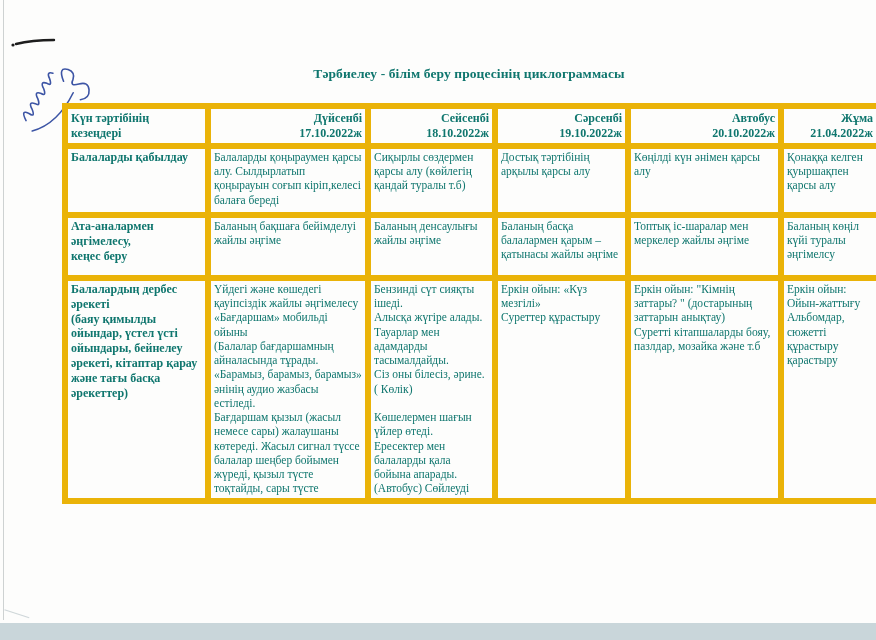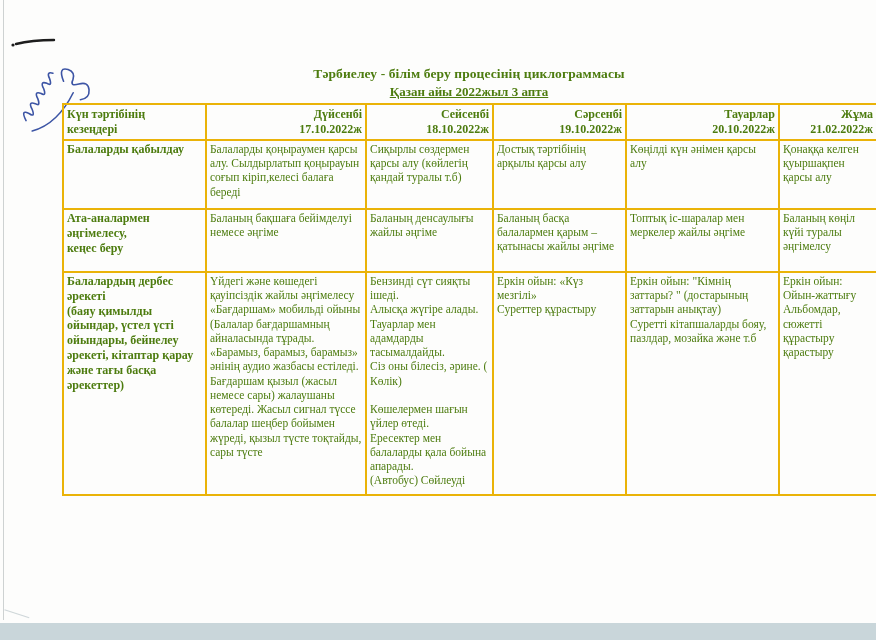--- a/index.html
+++ b/index.html
@@ -1,30 +1,30 @@
 <!DOCTYPE html>
 <html><head>
 <meta charset="utf-8">
 <style>
   html,body{margin:0;padding:0;}
   body{font-family:"Liberation Serif","DejaVu Serif",serif;background:#e8ecec;}
-  .scan{position:relative;width:876px;height:640px;background:#fdfdfc;overflow:hidden;color:#4d7c0f;}
+  .scan{position:relative;width:876px;height:640px;background:#fdfdfc;overflow:hidden;color:#0f766e;}
   .scan-strip-bottom{position:absolute;left:0;right:0;bottom:0;height:17px;background:#c9d6da;}
   .scan-edge-left{position:absolute;left:3px;top:0;height:620px;width:1px;background:#b9bfc1;opacity:.7;}
   .scan-fold{position:absolute;left:2px;bottom:14px;width:26px;height:12px;border-top:1px solid #c2cccf;transform:rotate(18deg);opacity:.8;}
 
   .signature{position:absolute;left:6px;top:24px;overflow:visible;}
 
   .titles{position:absolute;left:62px;width:814px;top:66px;text-align:center;}
   .doc-title{font-size:13.5px;font-weight:bold;margin:0;letter-spacing:.1px;}
   .doc-subtitle{font-size:13px;font-weight:bold;margin:2px 0 0 0;text-decoration:underline;}
 
   table.doc-table{position:absolute;left:62px;top:103px;width:814px;border-collapse:collapse;table-layout:fixed;
     font-size:11.5px;line-height:1.24;}
-  .doc-table th,.doc-table td{border:2px solid #eab308;vertical-align:top;padding:1px 3px 2px 3px;
+  .doc-table th,.doc-table td{border:6px solid #eab308;vertical-align:top;padding:1px 3px 2px 3px;
     white-space:pre-line;overflow:hidden;}
   .doc-table thead th{font-weight:bold;font-size:12px;text-align:right;padding-top:2px;}
   .doc-table thead th.corner{text-align:left;}
   .doc-table td.rowlabel{font-weight:bold;font-size:12px;}
   .doc-table tr.row1{height:69px;}
   .doc-table tr.row2{height:63px;}
   .doc-table tr.row3{height:223px;}
   .doc-table thead tr{height:35px;}
   .doc-table b{font-weight:normal;}
 </style>
@@ -38,56 +38,55 @@
     <circle cx="7" cy="21" r="1.6" fill="#1d1d1d"></circle>
     <g stroke="#3d55a5" fill="none" stroke-width="1.6" stroke-linecap="round" transform="rotate(-40 55 62)">
       <path d="M6,66 q3,-13 7,-3 q2,7 5,-2 q2,-9 6,-2 q2,6 5,-2 q2,-9 6,-2 q2,6 5,-2 q2,-9 6,-2 q2,6 5,-2 q2,-8 6,-2"></path>
       <path d="M60,60 q5,-15 11,-6 q4,7 -3,11 q-7,3 2,7 q9,4 4,11 q-5,7 -13,2"></path>
       <path d="M4,78 q24,11 56,-3"></path>
     </g>
   </svg>
 
   <div class="titles">
     <div class="doc-title">Тәрбиелеу - білім беру процесінің циклограммасы</div>
-    <div class="doc-subtitle">Қазан айы 2022жыл 3 апта</div>
   </div>
 
   <table class="doc-table">
     <colgroup>
       <col style="width:143px">
         <col style="width:160px">
         <col style="width:127px">
       <col style="width:133px">
         <col style="width:153px">
         <col style="width:98px">
     </colgroup>
     <thead>
       <tr id="header-row">
           <th class="corner">Күн тәртібінің
 кезеңдері</th>
           <th><div>Дүйсенбі</div><div>17.10.2022ж</div></th>
           <th><div>Сейсенбі</div><div>18.10.2022ж</div></th>
           <th><div>Сәрсенбі</div><div>19.10.2022ж</div></th>
-          <th><div>Тауарлар</div><div>20.10.2022ж</div></th>
-          <th><div>Жұма</div><div>21.02.2022ж</div></th>
+          <th><div>Автобус</div><div>20.10.2022ж</div></th>
+          <th><div>Жұма</div><div>21.04.2022ж</div></th>
         </tr>
     </thead>
     <tbody id="table-body">
         <tr class="row1">
           <td class="rowlabel">Балаларды қабылдау</td>
           <td><span>Балаларды қоңыраумен қарсы алу. Сылдырлатып қоңырауын соғып кіріп,келесі балаға береді</span></td>
           <td><span>Сиқырлы сөздермен қарсы алу (көйлегің қандай туралы т.б)</span></td>
           <td><span>Достық тәртібінің арқылы қарсы алу</span></td>
           <td><span>Көңілді күн әнімен қарсы алу</span></td>
           <td><span>Қонаққа келген қуыршақпен қарсы алу</span></td>
         </tr>
         <tr class="row2">
           <td class="rowlabel">Ата-аналармен әңгімелесу,
 кеңес беру</td>
-          <td><span>Баланың бақшаға бейімделуі немесе әңгіме</span></td>
+          <td><span>Баланың бақшаға бейімделуі жайлы әңгіме</span></td>
           <td><span>Баланың денсаулығы жайлы әңгіме</span></td>
           <td><span>Баланың басқа балалармен қарым – қатынасы жайлы әңгіме</span></td>
           <td><span>Топтық іс-шаралар мен меркелер жайлы әңгіме</span></td>
           <td><span>Баланың көңіл күйі туралы әңгімелсу</span></td>
         </tr>
         <tr class="row3">
           <td class="rowlabel">Балалардың дербес әрекеті
 (баяу қимылды ойындар, үстел үсті ойындары, бейнелеу әрекеті, кітаптар қарау және тағы басқа әрекеттер)</td>
           <td><span>Үйдегі және көшедегі қауіпсіздік жайлы әңгімелесу
 </span><b>«Бағдаршам» мобильді ойыны

